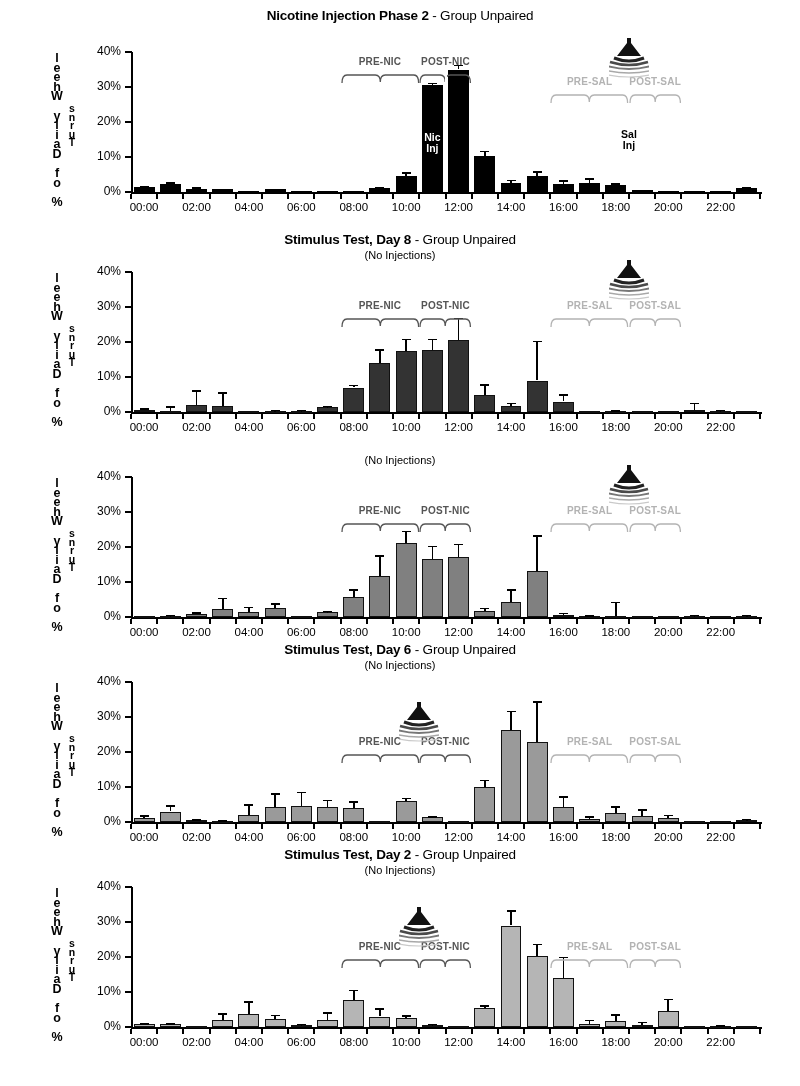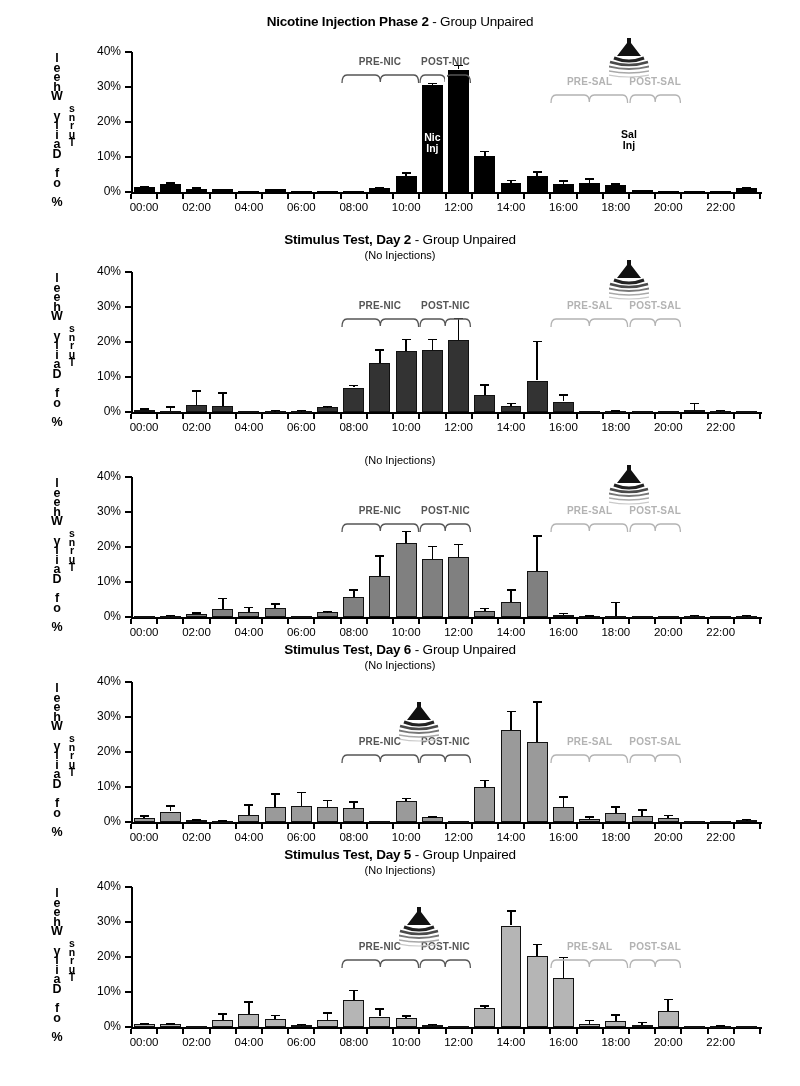--- a/index.html
+++ b/index.html
@@ -23,21 +23,21 @@
   .brk-label{position:absolute;font-size:10px;font-weight:bold;letter-spacing:0.2px;text-align:center;}
   .brk{position:absolute;}
   .inj-label{position:absolute;font-size:10.5px;font-weight:bold;text-align:center;line-height:11px;}
   .lamp{position:absolute;}
 </style>
 </head>
 <body>
 
 <div id="figure-root">
     <div class="panel" style="position:absolute;left:0;top:0px;width:800px;height:222px;">
-      <div class="chart-title" style="top:8px;margin-top:6px;"><span>Nicotine Injection Phase 2</span><span class="light"> - Group Unpaired</span></div>
+      <div class="chart-title" style="top:8px;"><span>Nicotine Injection Phase 2</span><span class="light"> - Group Unpaired</span></div>
       <div class="ylabel" style="left:49px;top:54px;">
         <span>l</span>
         <span>e</span>
         <span>e</span>
         <span>h</span>
         <span>W</span>
         <span>&nbsp;</span>
         <span>y</span>
         <span>l</span>
         <span>i</span>
@@ -191,21 +191,21 @@
         <div>Nic</div>
         <div>Inj</div>
       </div>
       <div class="inj-label" style="left:610.9583333333333px;top:129px;width:36px;color:#000;">
         <div>Sal</div>
         <div>Inj</div>
       </div>
       <div style="position:absolute;left:444.5px;top:66px;width:2px;height:126px;background:#fff;"></div>
     </div>
     <div class="panel" style="position:absolute;left:0;top:222px;width:800px;height:205px;">
-      <div class="chart-title" style="top:10px;"><span>Stimulus Test, Day 2</span><span class="light"> - Group Unpaired</span></div>
+      <div class="chart-title" style="top:10px;"><span>Stimulus Test, Day 8</span><span class="light"> - Group Unpaired</span></div>
       <div class="chart-sub" style="top:27px;">(No Injections)</div>
       <div class="ylabel" style="left:49px;top:52px;">
         <span>l</span>
         <span>e</span>
         <span>e</span>
         <span>h</span>
         <span>W</span>
         <span>&nbsp;</span>
         <span>y</span>
         <span>l</span>
@@ -684,21 +684,21 @@
       <div class="lamp" style="left:399.29166666666663px;top:68px;width:40px;height:44px;"><svg width="40" height="44" viewBox="0 0 40 44">
           <path d="M18 2 h4 v5 l10 13 h-24 l10 -13 z" fill="#111"></path>
           <path d="M 5 22 Q 20 28 35 22" fill="none" stroke="#222" stroke-width="3"></path>
           <path d="M 1 26 Q 20 32 39 26" fill="none" stroke="#4a4a4a" stroke-width="2.4"></path>
           <path d="M -2 30 Q 20 36 42 30" fill="none" stroke="#777" stroke-width="1.8"></path>
           <path d="M -4 34 Q 20 40 44 34" fill="none" stroke="#a8a8a8" stroke-width="1.4"></path>
           <path d="M -5 38 Q 20 44 45 38" fill="none" stroke="#c9c9c9" stroke-width="1.1"></path>
         </svg></div>
     </div>
     <div class="panel" style="position:absolute;left:0;top:837px;width:800px;height:249px;">
-      <div class="chart-title" style="top:10px;"><span>Stimulus Test, Day 5</span><span class="light"> - Group Unpaired</span></div>
+      <div class="chart-title" style="top:10px;"><span>Stimulus Test, Day 2</span><span class="light"> - Group Unpaired</span></div>
       <div class="chart-sub" style="top:27px;">(No Injections)</div>
       <div class="ylabel" style="left:49px;top:52px;">
         <span>l</span>
         <span>e</span>
         <span>e</span>
         <span>h</span>
         <span>W</span>
         <span>&nbsp;</span>
         <span>y</span>
         <span>l</span>

